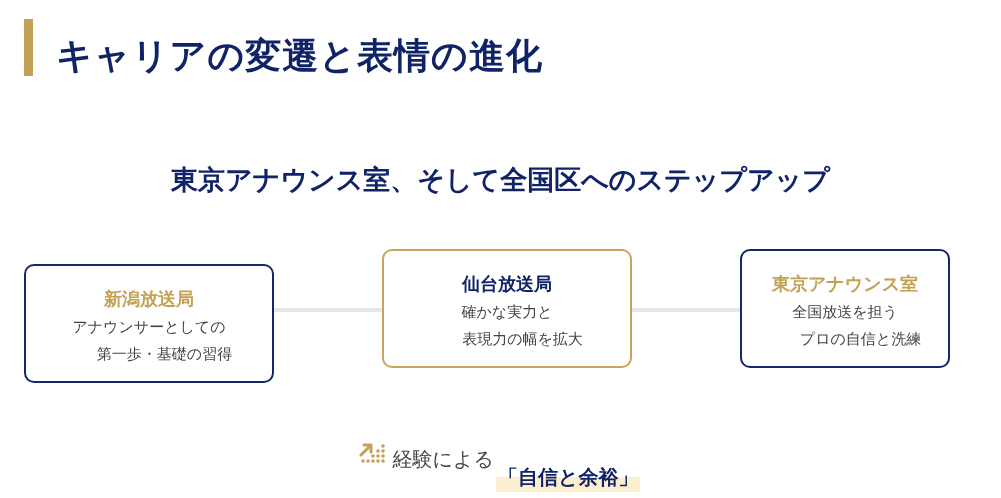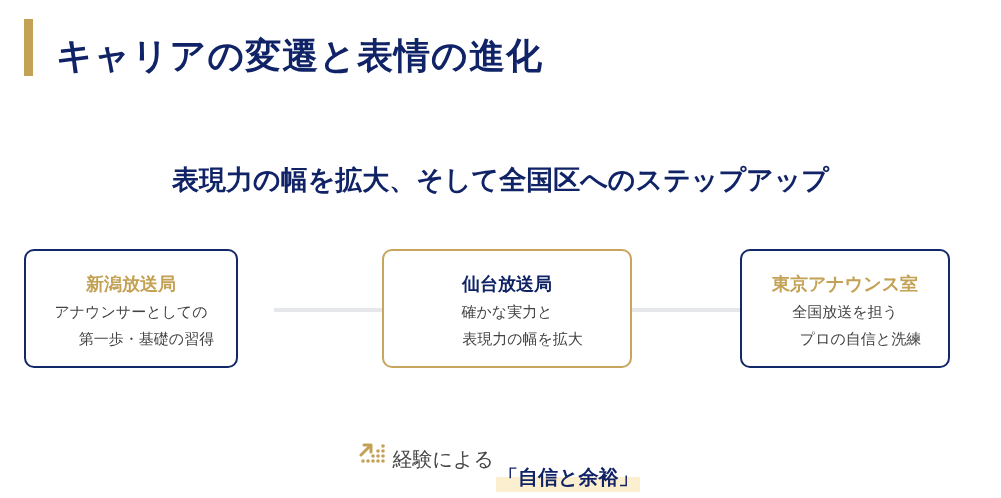--- a/index.html
+++ b/index.html
@@ -120,26 +120,26 @@
       margin: 18px 2px;
       background: linear-gradient(to bottom, transparent 0%, transparent 50%, #fcefcf 50%, #fcefcf 92%, transparent 92%);
     }
   </style>
 </head>
 <body>
 
 <div class="title-bar"></div>
 <h1 class="page-title">キャリアの変遷と表情の進化</h1>
 
-<h2 class="subtitle">表現力の幅を拡大、そして全国区へのステップアップ</h2>
+<h2 class="subtitle">東京アナウンス室、そして全国区へのステップアップ</h2>
 
 <div class="connector" style="left:274px; width:108px;"></div>
 <div class="connector" style="left:632px; width:108px;"></div>
 
-<div class="step-box navy" style="left:24px; width:214px;">
+<div class="step-box navy" style="left:24px; width:250px;margin-top:15px;">
   <div class="step-title gold-text">新潟放送局</div>
   <div class="step-line l1">アナウンサーとしての</div>
   <div class="step-line l2">第一歩・基礎の習得</div>
 </div>
 
 <div class="step-box gold" style="left:382px; width:250px;">
   <div class="step-title navy-text">仙台放送局</div>
   <div class="step-line l1">確かな実力と</div>
   <div class="step-line l2">表現力の幅を拡大</div>
 </div>

